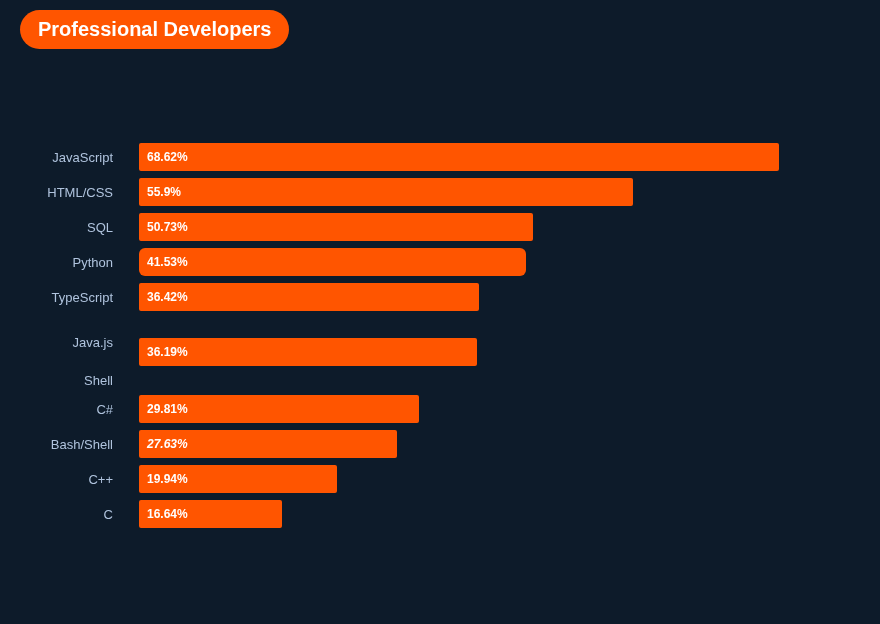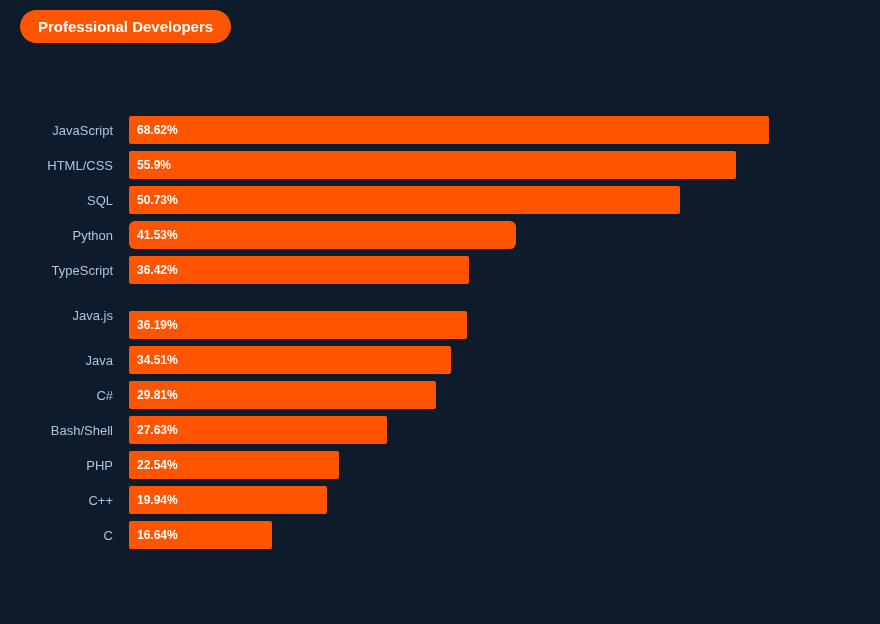--- a/index.html
+++ b/index.html
@@ -15,41 +15,41 @@
       font-family: Arial, sans-serif;
       overflow: hidden;
       display: flex;
       flex-direction: column;
       padding: 10px 20px 20px 20px;
     }
 
     .title-badge {
       background-color: #ff5500;
       color: #fff;
-      font-size: 15px;
+      font-size: 20px;
       font-weight: bold;
       padding: 8px 18px;
       border-radius: 22px;
       display: inline-block;
       margin-bottom: 18px;
       align-self: flex-start;
     }
 
     .chart-container {
       display: flex;
       flex-direction: column;
       gap: 7px;
       flex: 1;
       justify-content: center;
     }
 
     .bar-row {
       display: flex;
       align-items: center;
-      gap: 4px;
+      gap: 14px;
     }
 
     .bar-label {
       color: #b0c4de;
       font-size: 13px;
       text-align: right;
       width: 105px;
       flex-shrink: 0;
       padding-right: 12px;
     }
@@ -86,29 +86,29 @@
       <div class="bar-label">JavaScript</div>
       <div class="bar-track">
         <div class="bar-fill" style="width: 640px;">
           <span class="bar-value">68.62%</span>
         </div>
       </div>
     </div>
     <div class="bar-row">
       <div class="bar-label">HTML/CSS</div>
       <div class="bar-track">
-        <div class="bar-fill" style="width: 607px;">
+        <div class="bar-fill" style="width: 494px;">
           <span class="bar-value">55.9%</span>
         </div>
       </div>
     </div>
     <div class="bar-row">
       <div class="bar-label">SQL</div>
       <div class="bar-track">
-        <div class="bar-fill" style="width: 551px;">
+        <div class="bar-fill" style="width: 394px;">
           <span class="bar-value">50.73%</span>
         </div>
       </div>
     </div>
     <div class="bar-row">
       <div class="bar-label">Python</div>
       <div class="bar-track">
         <div class="bar-fill" style="width: 387.339px; border-radius: 6px;">
           <span class="bar-value">41.53%</span>
         </div>
@@ -124,48 +124,35 @@
     </div>
     <div class="bar-row">
       <div class="bar-label">Java.js</div>
       <div class="bar-track">
         <div class="bar-fill" style="width: 337.534px; margin-top: 20px;">
           <span class="bar-value">36.19%</span>
         </div>
       </div>
     </div>
     <div class="bar-row">
-      <div class="bar-label">Java</div>
-      <div class="bar-track">
-        <div class="bar-fill" style="width: 321.865px;">
-          <span class="bar-value">34.51%</span>
-        </div>
-      </div>
+      <div class="bar-label">Shell</div>
     </div>
     <div class="bar-row">
       <div class="bar-label">C#</div>
       <div class="bar-track">
-        <div class="bar-fill" style="width: 307px;">
+        <div class="bar-fill" style="width: 280px;">
           <span class="bar-value">29.81%</span>
         </div>
       </div>
     </div>
     <div class="bar-row">
       <div class="bar-label">Bash/Shell</div>
       <div class="bar-track">
-        <div class="bar-fill" style="width: 257.697px;">
+        <div class="bar-fill" style="width: 257.697px; font-style: italic;">
           <span class="bar-value">27.63%</span>
-        </div>
-      </div>
-    </div>
-    <div class="bar-row">
-      <div class="bar-label">PHP</div>
-      <div class="bar-track">
-        <div class="bar-fill" style="width: 210.224px;">
-          <span class="bar-value">22.54%</span>
         </div>
       </div>
     </div>
     <div class="bar-row">
       <div class="bar-label">C++</div>
       <div class="bar-track">
         <div class="bar-fill" style="width: 198px;">
           <span class="bar-value">19.94%</span>
         </div>
       </div>

